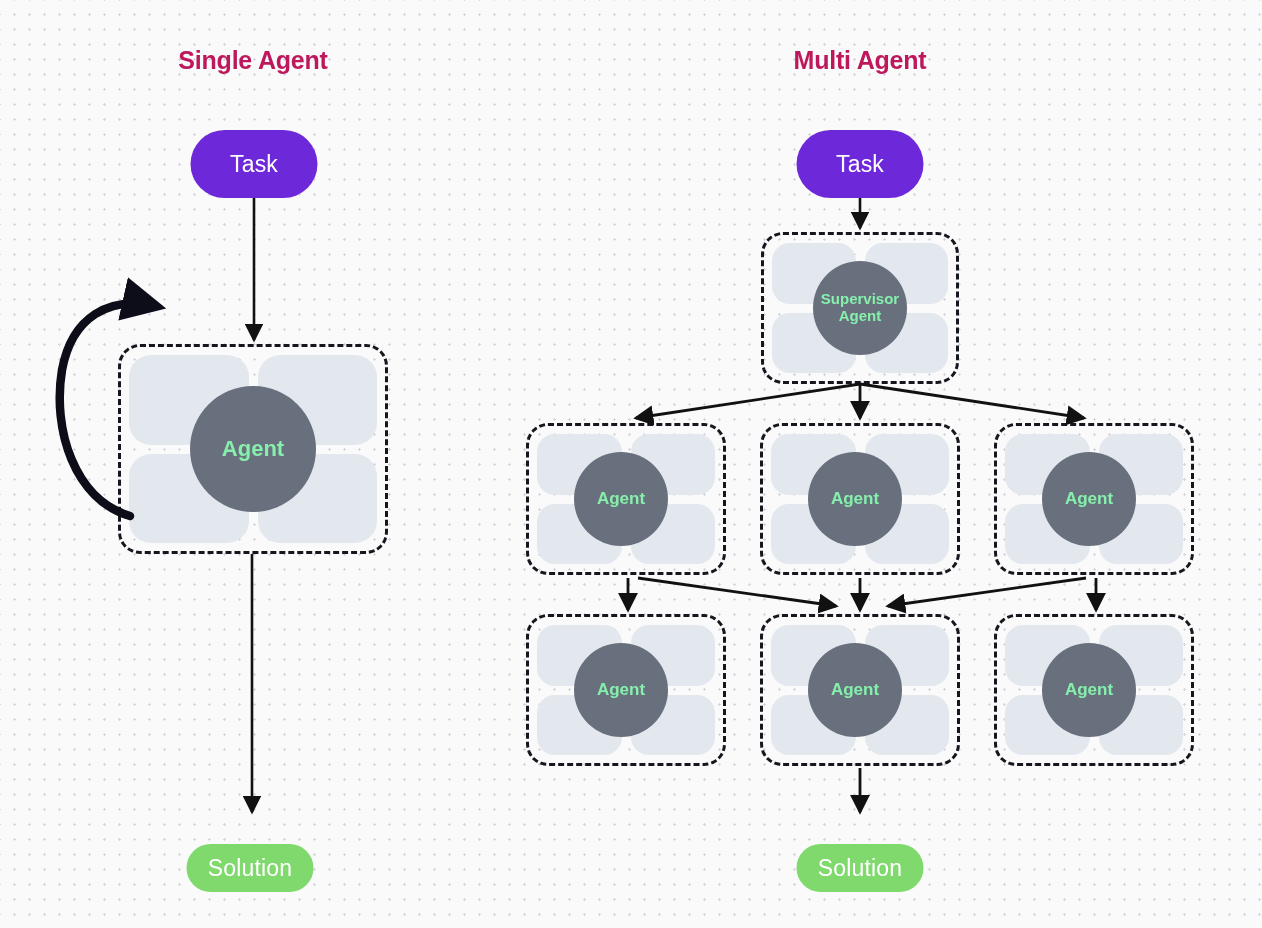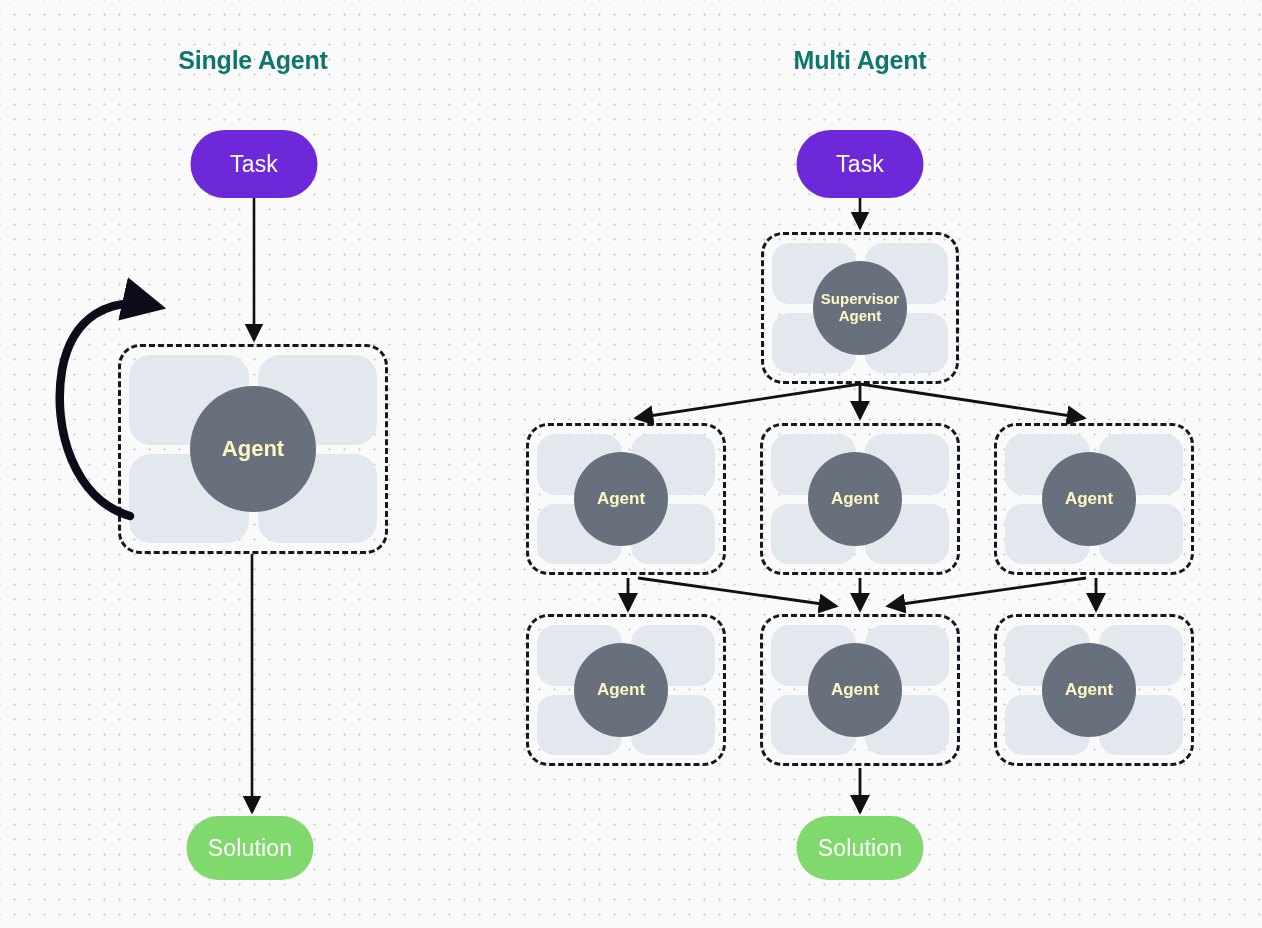--- a/index.html
+++ b/index.html
@@ -39,21 +39,21 @@
 
   
   .node { position: absolute; z-index: 2; }
 
   
   .section-title {
     position: absolute;
     z-index: 3;
     font-size: 25px;
     font-weight: 700;
-    color: #0f766e;
+    color: #be185d;
     letter-spacing: -0.2px;
     white-space: nowrap;
     transform: translateX(-50%);
   }
 
   
   .pill {
     display: flex;
     align-items: center;
     justify-content: center;
@@ -65,22 +65,23 @@
     white-space: nowrap;
     transform: translateX(-50%);
   }
   .pill.task {
     width: 127px;
     height: 68px;
     background: #6d28d9;
   }
   .pill.solution {
     width: 127px;
-    height: 64px;
+    height: 48px;
     background: #80d96d;
+    margin-top: 28px;
   }
 
   
   .agent-group {
     position: absolute;
     transform: translateX(-50%);
     border: 3px dashed #16161e;
     border-radius: 22px;
     background: transparent;
     display: block;
@@ -98,21 +99,21 @@
     border-radius: 18px;
   }
   .agent-group .circle {
     position: absolute;
     border-radius: 50%;
     background: #686f7d;
     display: flex;
     align-items: center;
     justify-content: center;
     text-align: center;
-    color: #fef9c3;
+    color: #86efac;
     font-weight: 700;
     line-height: 1.12;
     z-index: 2;
   }
 
   
   .agent-group.size-lg { width: 270px; height: 210px; }
   .agent-group.size-lg .tile { border-radius: 22px; }
   .agent-group.size-lg .circle {
     width: 126px; height: 126px;

